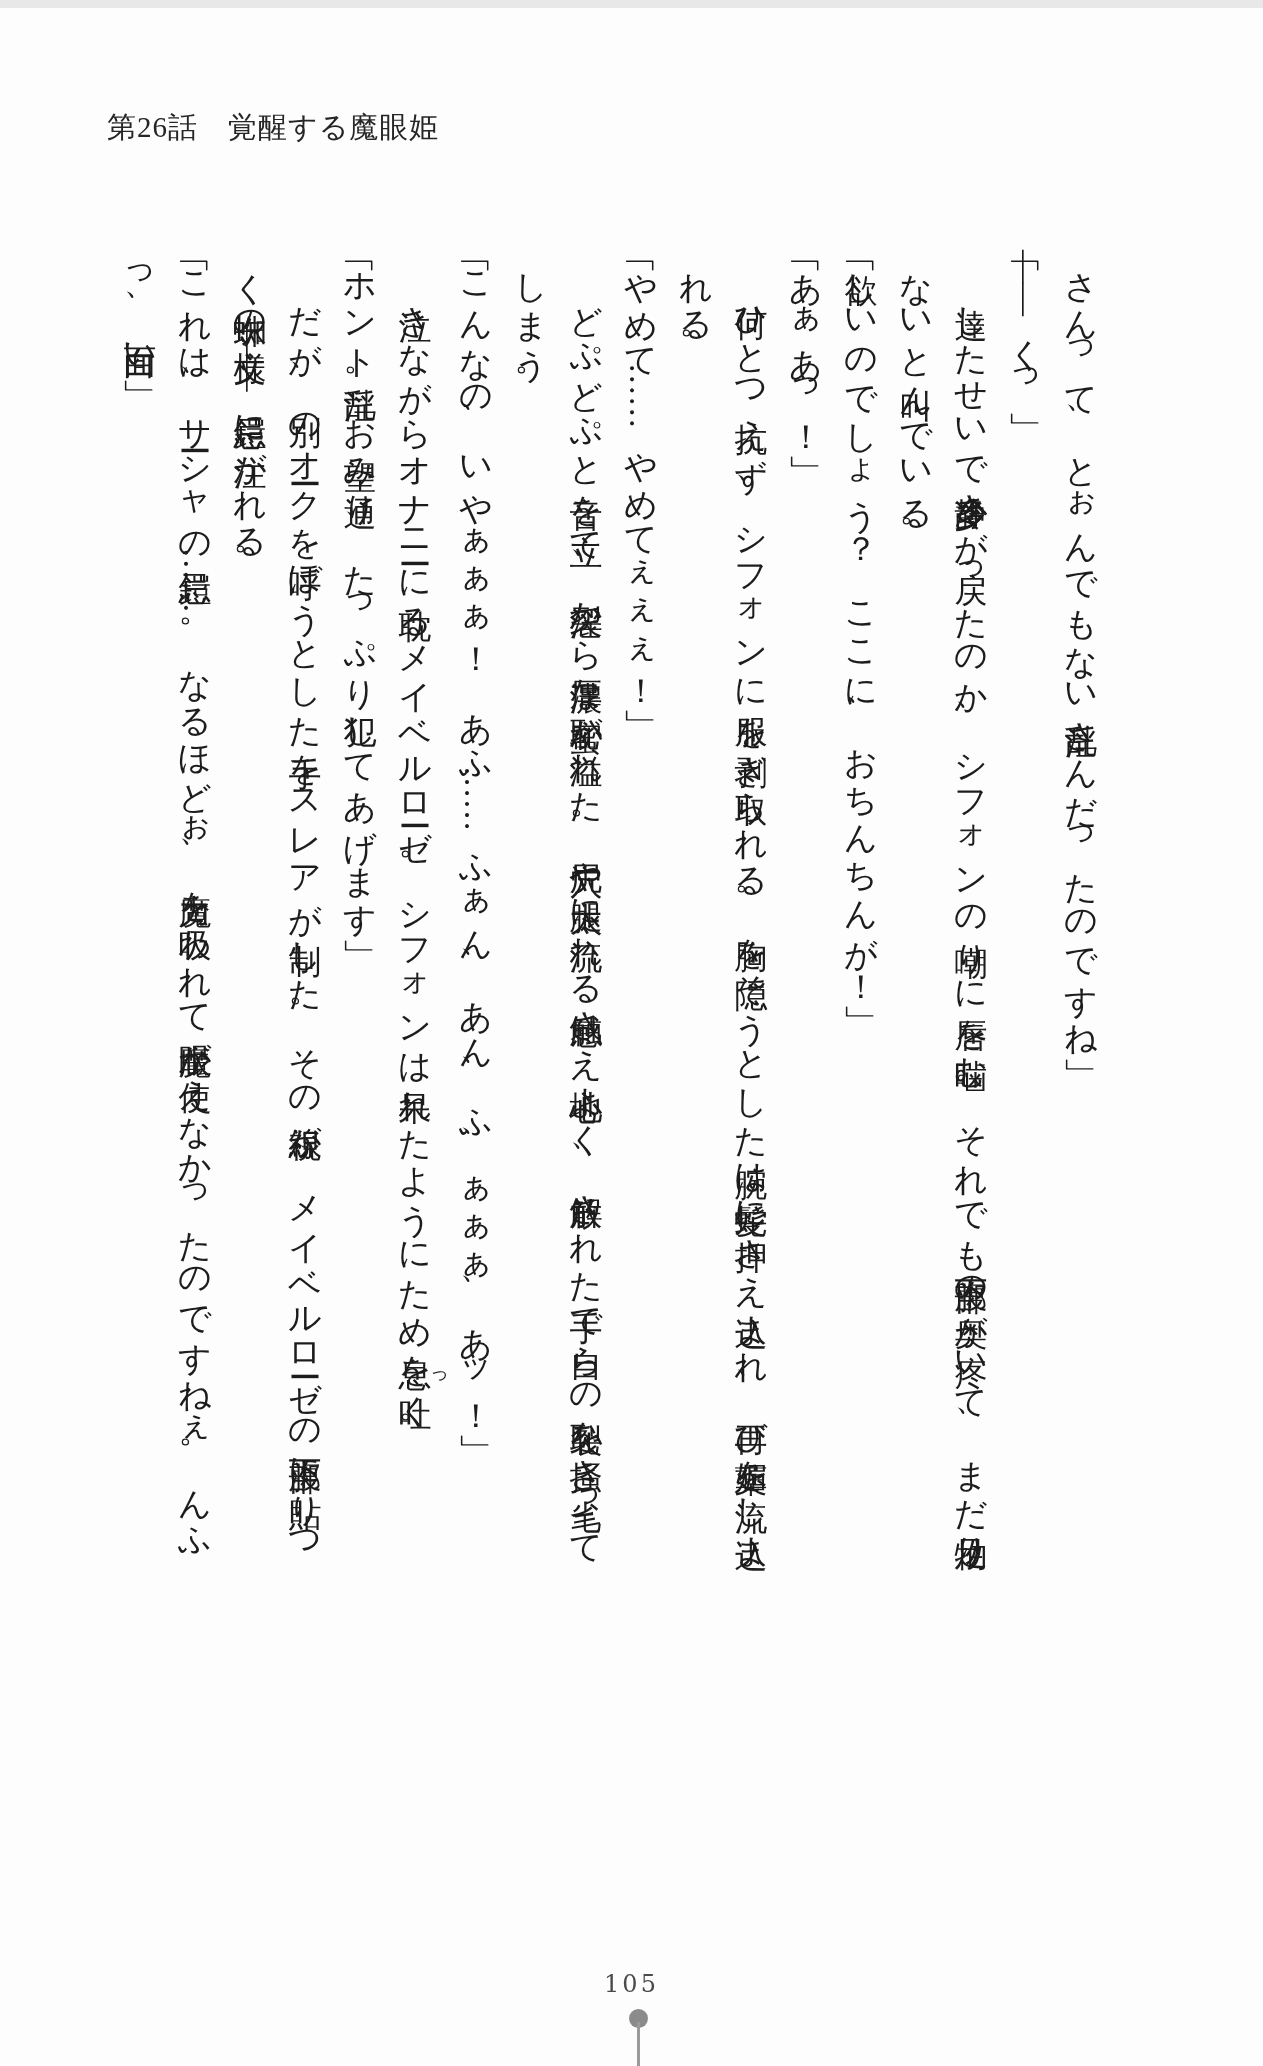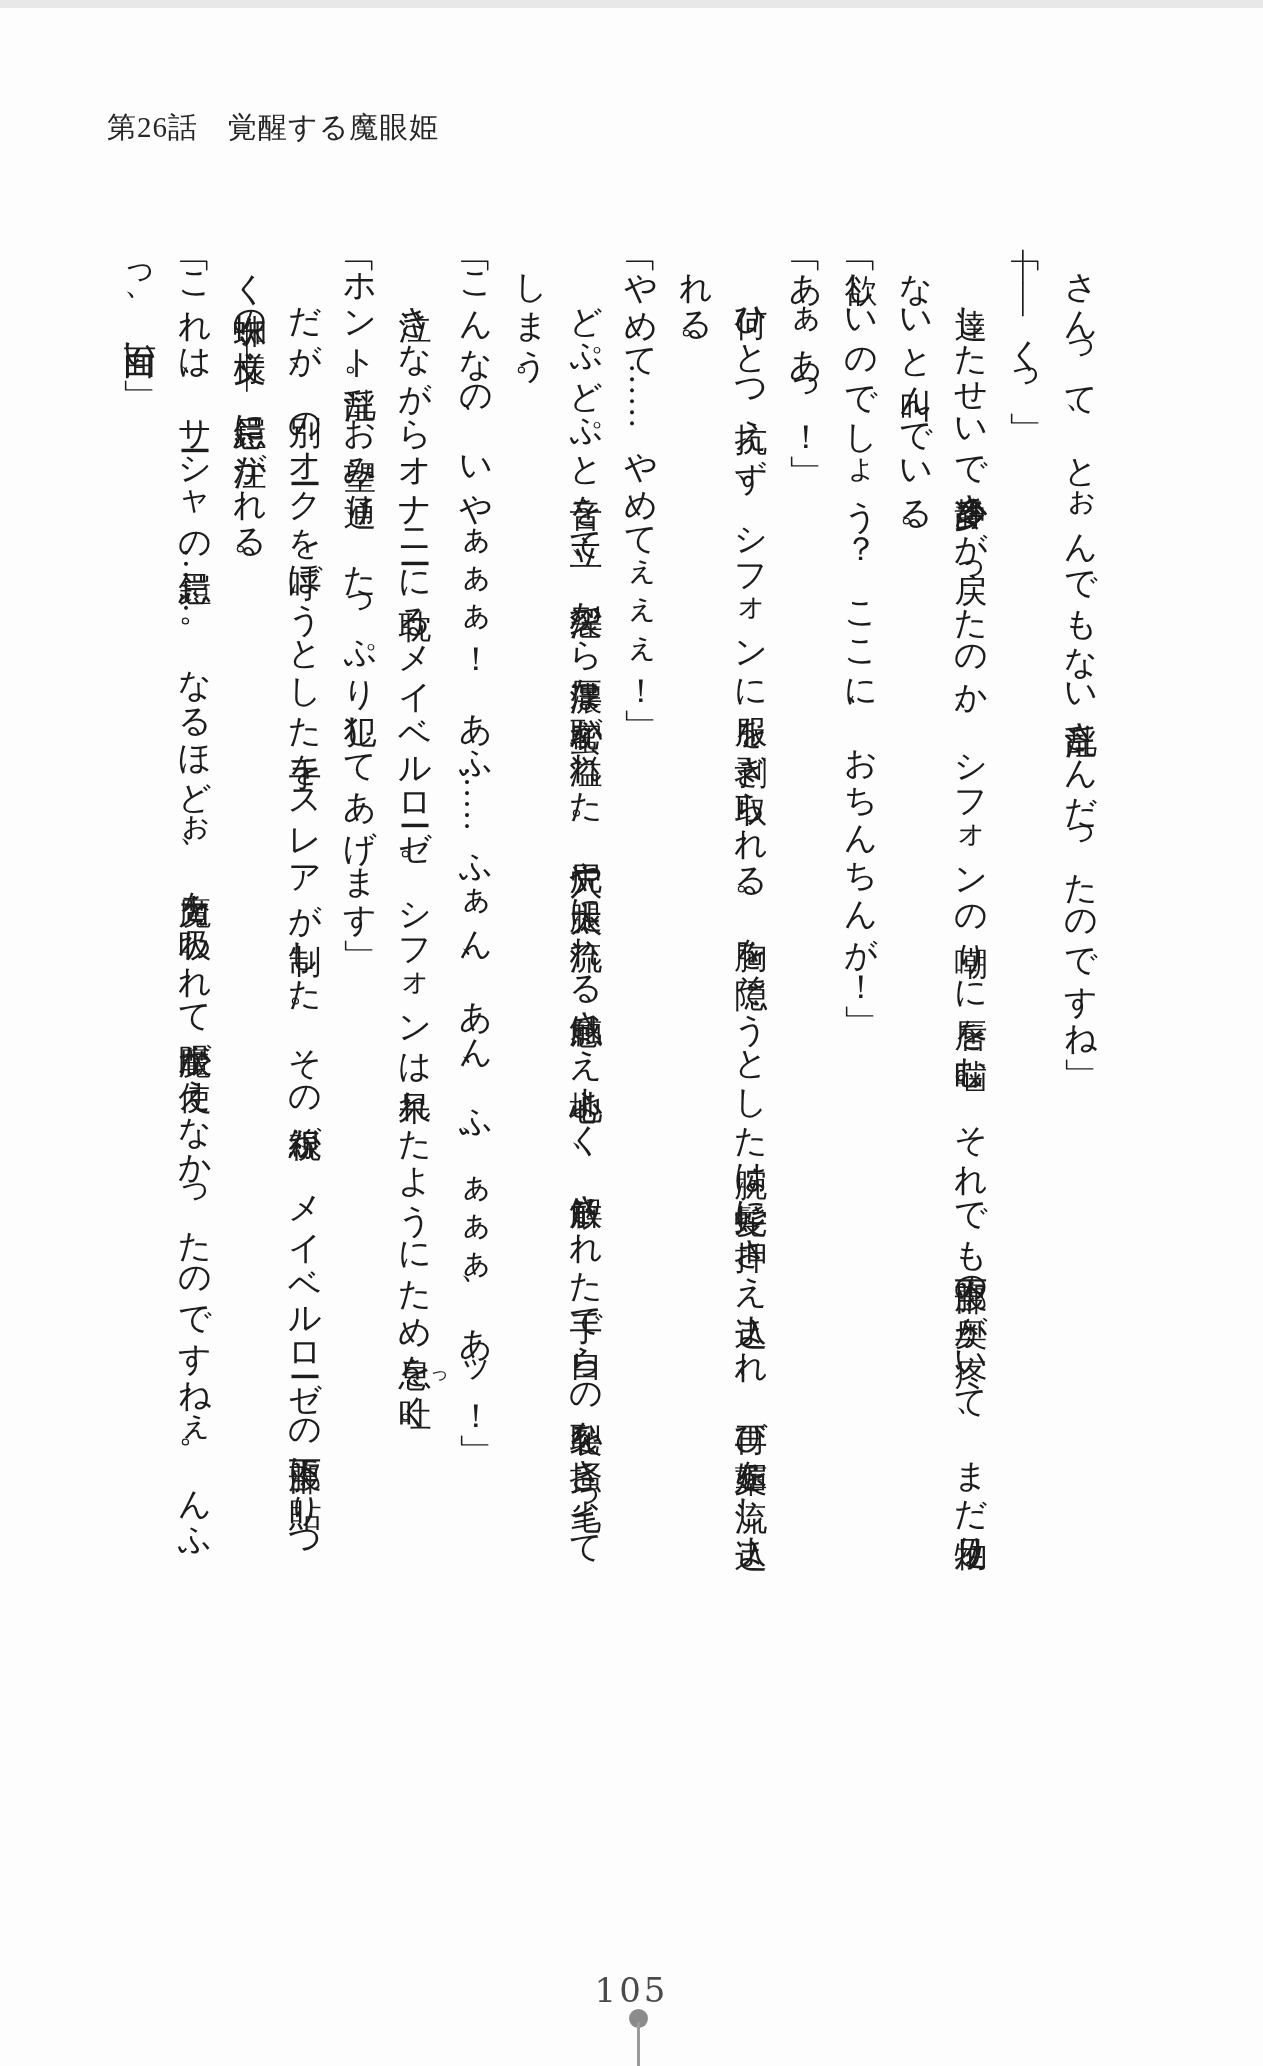--- a/index.html
+++ b/index.html
@@ -49,21 +49,21 @@
     font-size:15px;
     letter-spacing:0;
     color:#1c1c1c;
   }
   .page-number{
     position:absolute;
     top:1962px;
     left:0;
     width:1263px;
     text-align:center;
-    font-size:34px;
+    font-size:24px;
     letter-spacing:3px;
     color:#4a4a4a;
     font-family:"DejaVu Serif","Liberation Serif",serif;
   }
   .footer-ornament-dot{
     position:absolute;
     left:629px;
     top:2001px;
     width:19px;
     height:19px;

